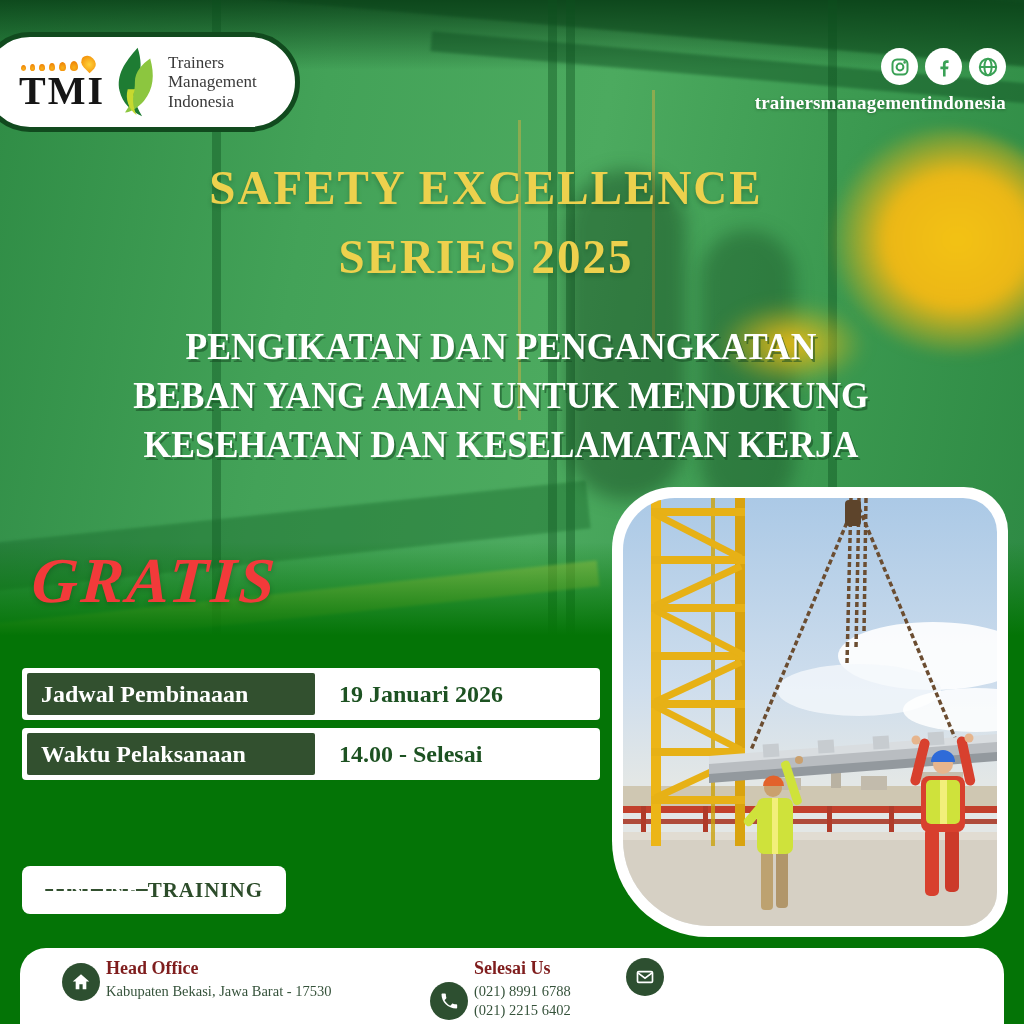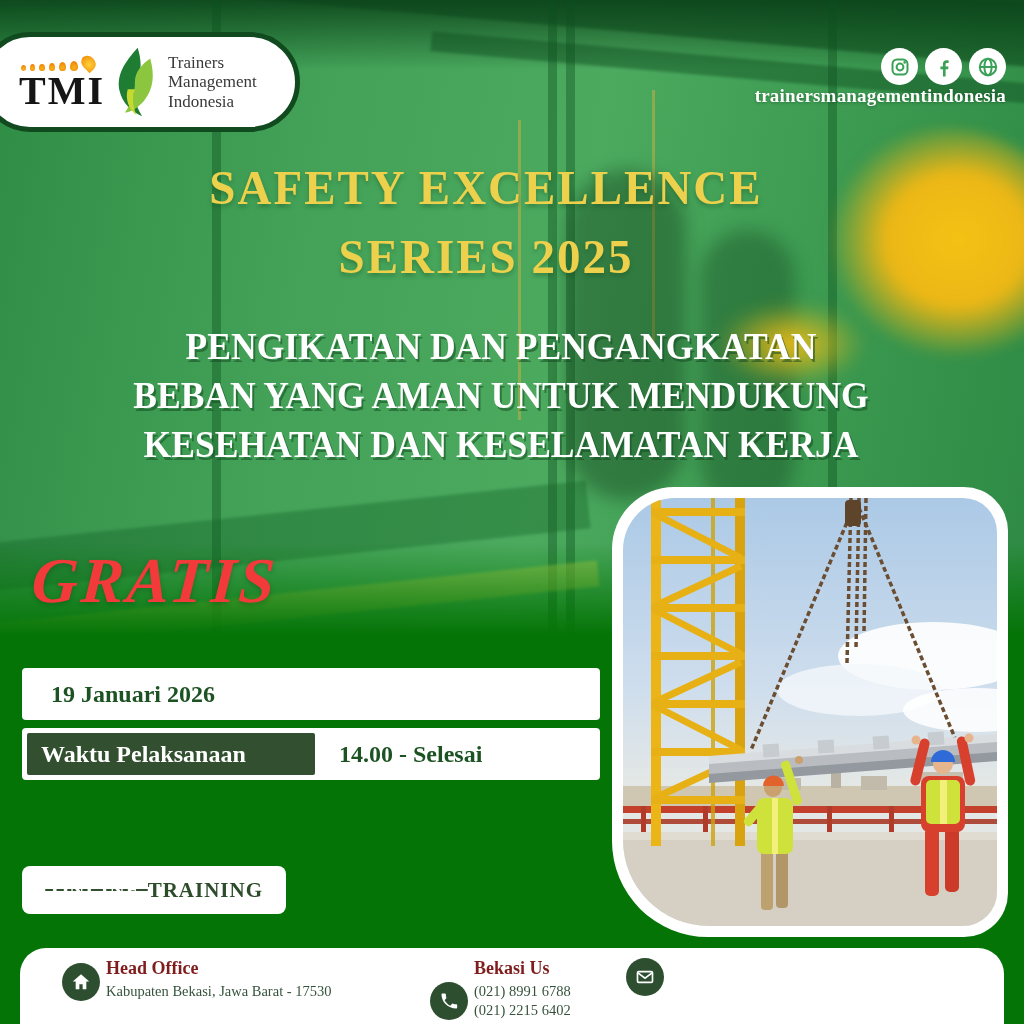--- a/index.html
+++ b/index.html
@@ -37,21 +37,21 @@
     background:radial-gradient(circle at 50% 65%,#f9b21c 0%,#ef8507 75%);}
   .flamedots .fbig{width:13px;height:16px;border-radius:50% 50% 50% 0;transform:rotate(-45deg);
     background:radial-gradient(circle at 45% 60%,#ffd23a 0%,#f59a10 70%,#ec7d05 100%);}
   .tmi-text{font-size:40px;font-weight:bold;color:#151515;letter-spacing:2px;line-height:.95;}
   .leaf{margin-left:2px;margin-right:7px;}
   .logo-name{font-size:17px;color:#3a3a3a;line-height:1.14;}
   
   .social{position:absolute;top:48px;right:18px;width:330px;text-align:right;}
   .social-icons{display:flex;justify-content:flex-end;gap:7px;}
   .sicon{width:37px;height:37px;border-radius:50%;background:#fff;display:flex;align-items:center;justify-content:center;}
-  .social-handle{color:#fff;font-weight:bold;font-size:19px;letter-spacing:.2px;
+  .social-handle{margin-top:7px;color:#fff;font-weight:bold;font-size:19px;letter-spacing:.2px;
     text-shadow:0 1px 3px rgba(0,40,10,.35);}
   
   .title{position:absolute;top:156px;left:0;width:972px;text-align:center;color:#edd14d;
     font-weight:bold;font-size:47px;letter-spacing:2px;line-height:66px;
     text-shadow:0 3px 4px rgba(20,70,30,.35);transform:scaleY(1.04);}
   .subtitle{position:absolute;top:322px;left:0;width:1002px;text-align:center;color:#fff;
     font-weight:bold;font-size:37px;line-height:49px;transform:scaleX(.96);
     text-shadow:2px 3px 0 rgba(22,74,34,.55);}
   .gratis{position:absolute;left:32px;top:544px;color:#f23a3a;font-weight:bold;font-style:italic;
     font-size:64px;letter-spacing:3px;transform:skewX(-4deg);text-shadow:0 2px 5px rgba(0,30,5,.25);}
@@ -166,20 +166,21 @@
   </div>
   <div class="subtitle">
     <div>PENGIKATAN DAN PENGANGKATAN</div>
     <div>BEBAN YANG AMAN UNTUK MENDUKUNG</div>
     <div>KESEHATAN DAN KESELAMATAN KERJA</div>
   </div>
   <div class="gratis">GRATIS</div>
 
   <div class="info-table">
     <div class="irow">
+      <div class="lbl">Jadwal Pembinaaan</div>
       <div class="val">19 Januari 2026</div>
     </div>
     <div class="irow">
       <div class="lbl">Waktu Pelaksanaan</div>
       <div class="val">14.00 - Selesai</div>
     </div>
   </div>
 
   <div class="badge">
     <div class="on">ONLINE</div>
@@ -284,21 +285,21 @@
         <div class="f-line">Kabupaten Bekasi, Jawa Barat - 17530</div>
       </div>
     </div>
     <div class="f-col contact">
       <span class="f-icon">
         <svg width="20" height="20" viewBox="0 0 24 24">
             <path d="M6.6 10.8c1.5 3 3.9 5.4 6.9 6.9l2.3-2.3c.3-.3.7-.4 1.1-.2 1.2.4 2.6.6 3.9.6.6 0 1 .4 1 1V20c0 .6-.4 1-1 1C10.6 21 3 13.4 3 4c0-.6.4-1 1-1h3.2c.6 0 1 .4 1 1 0 1.4.2 2.7.6 3.9.1.4 0 .8-.2 1.1l-2.3 2.3z" fill="#fff"></path>
           </svg>
       </span>
       <div class="f-text">
-        <div class="f-title">Bekasi Us</div>
+        <div class="f-title">Selesai Us</div>
         <div class="f-line">(021) 8991 6788</div>
         <div class="f-line">(021) 2215 6402</div>
       </div>
     </div>
     <div class="f-col email">
       <span class="f-icon">
         <svg width="20" height="20" viewBox="0 0 24 24" fill="none" stroke="#fff" stroke-width="2">
           <rect x="3" y="5.5" width="18" height="13" rx="1.5"></rect>
             <polyline points="3.5,7 12,13.5 20.5,7"></polyline>
         </svg>

